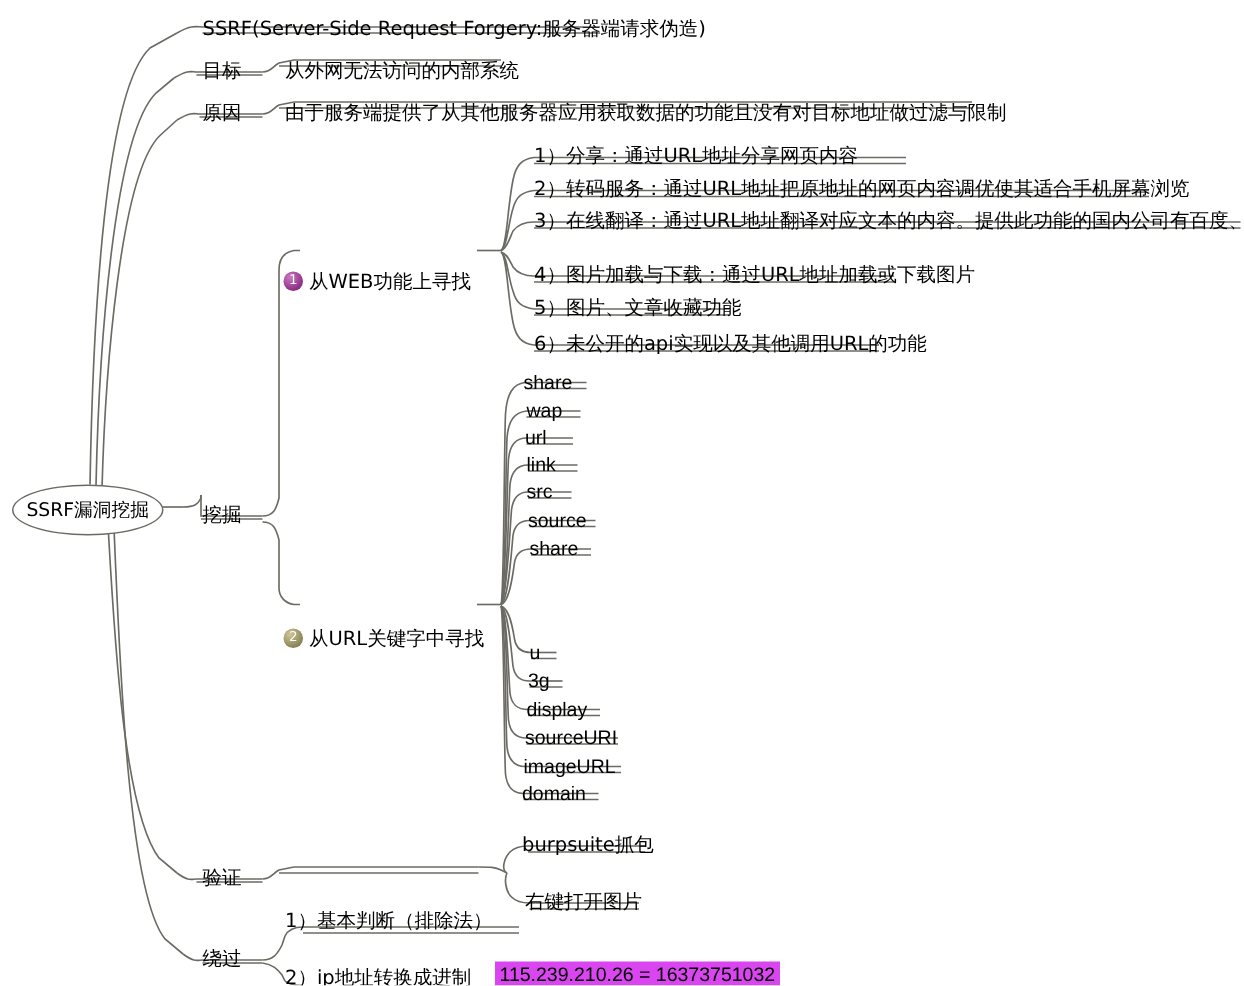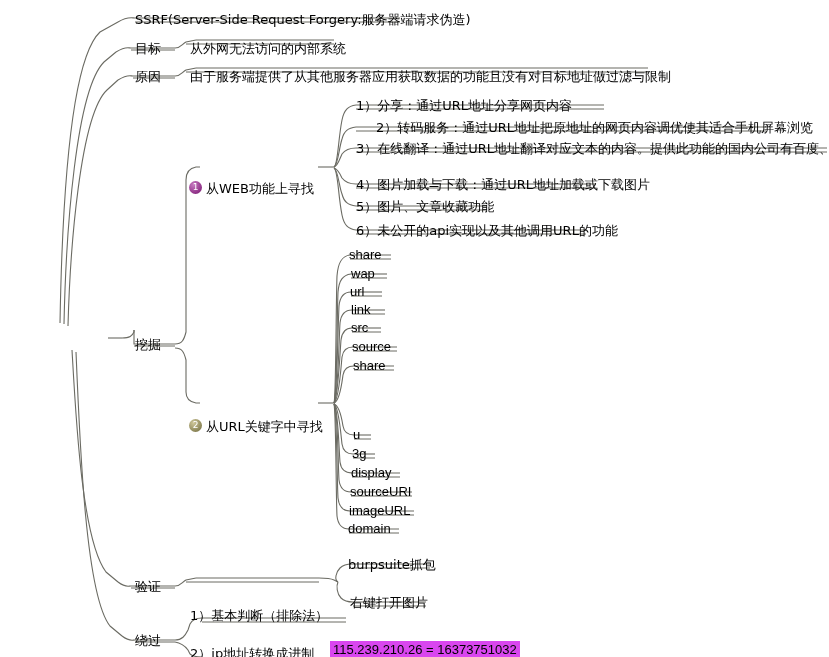--- a/index.html
+++ b/index.html
@@ -220,20 +220,23 @@
       <path d="M175,640 C182,640 185,636 188,630 L190,624"></path>
       <path d="M190,624 C192,620 196,618 202,618 L206,618"></path>
       <path d="M206,618 L346,618"></path>
       <path d="M202,622 L346,622" stroke-width="1"></path>
       <path d="M175,642 C182,643 185,646 188,650 L190,654"></path>
       <path d="M190,654 C192,656 196,657 202,657"></path>
 
     </g>
   </svg>
 
+  <div id="root-node">
+    <span class="txt cjk">SSRF漏洞挖掘</span>
+  </div>
 
   <div class="node" style="left:135px; top:11px;">
     <span class="txt cjk">SSRF(Server-Side Request Forgery:服务器端请求伪造)</span>
   </div>
 
   <div class="node cjk" style="left:135px; top:40px;">
     <span class="txt">目标</span>
   </div>
   <div class="node cjk" style="left:190px; top:40px;">
     <span class="txt">从外网无法访问的内部系统</span>
@@ -248,21 +251,21 @@
 
   <div class="node cjk" style="left:135px; top:336px;">
     <span class="txt">挖掘</span>
   </div>
 
   <div class="node" style="left:189px; top:154px;margin-top:26px;">
     <span class="badge badge-1">1</span><span class="txt cjk">从WEB功能上寻找</span>
   </div>
 
   <div class="node cjk" style="left:356px; top:97px;"><span class="txt">1）分享：通过URL地址分享网页内容</span></div>
-  <div class="node cjk" style="left:356px; top:119px;margin-left:20px;"><span class="txt">2）转码服务：通过URL地址把原地址的网页内容调优使其适合手机屏幕浏览</span></div>
+  <div class="node cjk" style="left:356px; top:119px;"><span class="txt">2）转码服务：通过URL地址把原地址的网页内容调优使其适合手机屏幕浏览</span></div>
   <div class="node cjk" style="left:356px; top:140px;"><span class="txt">3）在线翻译：通过URL地址翻译对应文本的内容。提供此功能的国内公司有百度、有道等</span></div>
   <div class="node cjk" style="left:356px; top:176px;"><span class="txt">4）图片加载与下载：通过URL地址加载或下载图片</span></div>
   <div class="node cjk" style="left:356px; top:198px;"><span class="txt">5）图片、文章收藏功能</span></div>
   <div class="node cjk" style="left:356px; top:222px;"><span class="txt">6）未公开的api实现以及其他调用URL的功能</span></div>
 
   <div class="node" style="left:189px; top:418px;">
     <span class="badge badge-2">2</span><span class="txt cjk">从URL关键字中寻找</span>
   </div>
 
   <div class="node" style="left:349px; top:246px;"><span class="txt">share</span></div>

